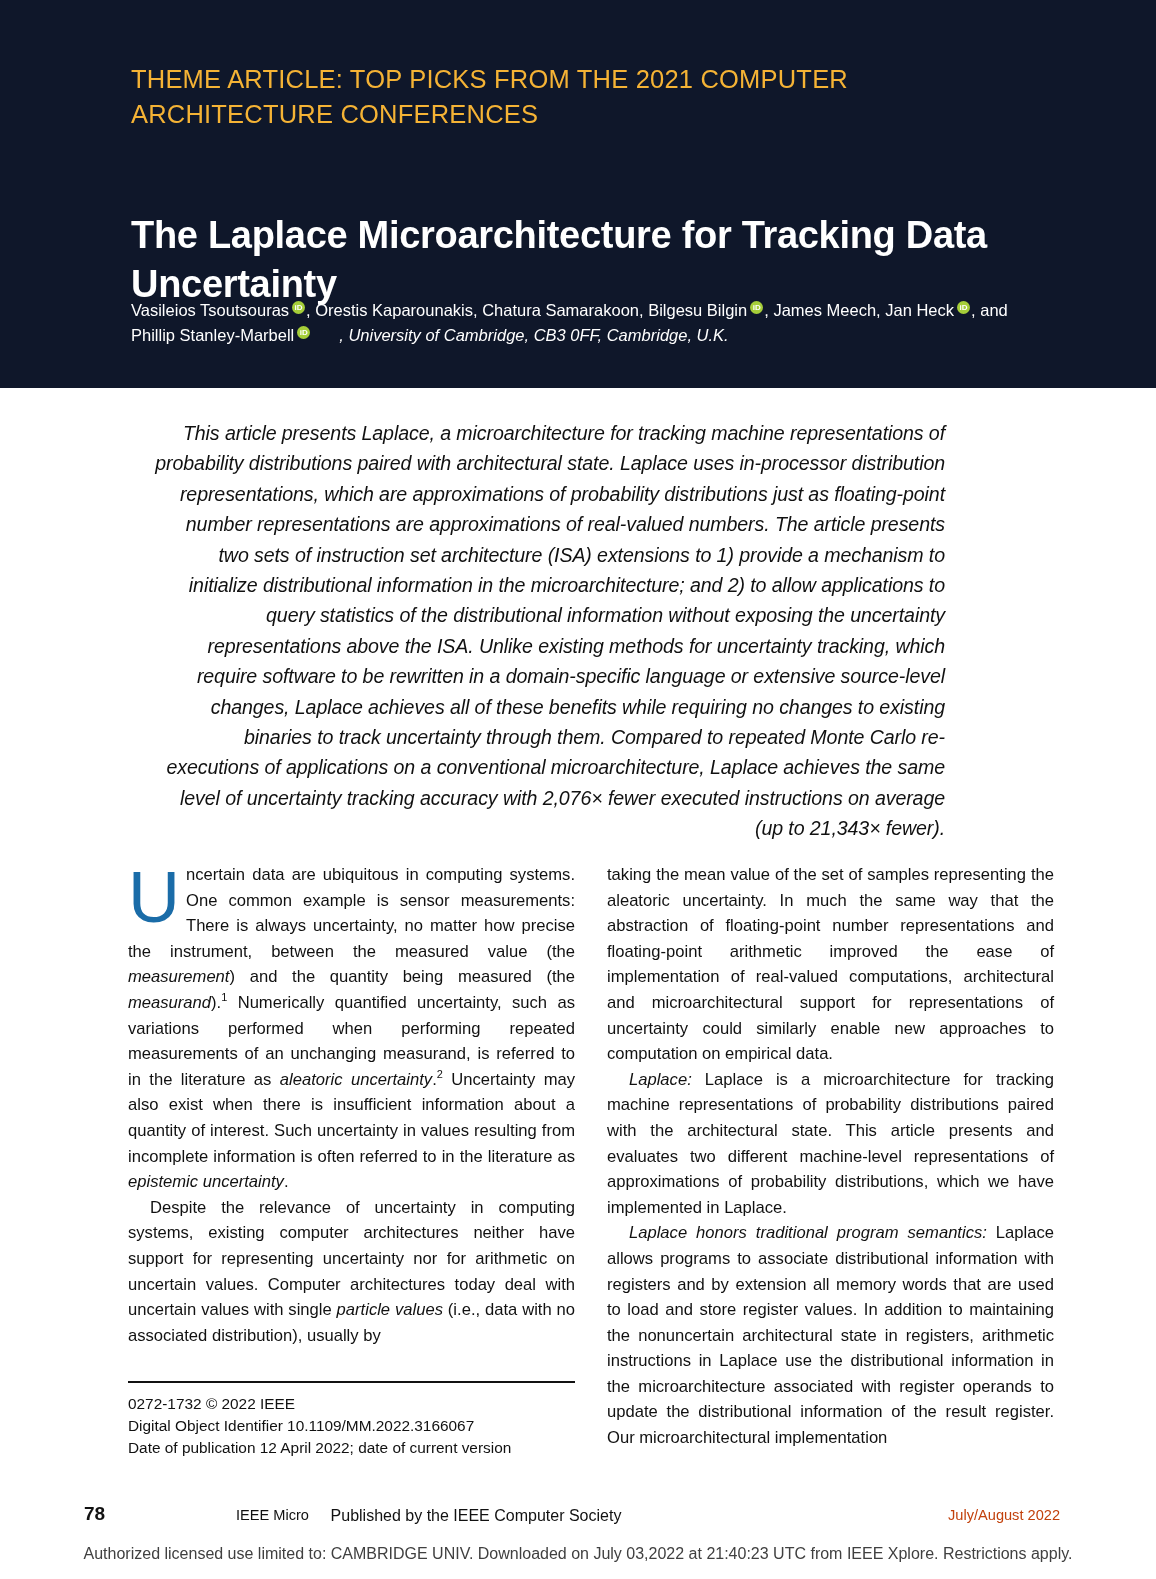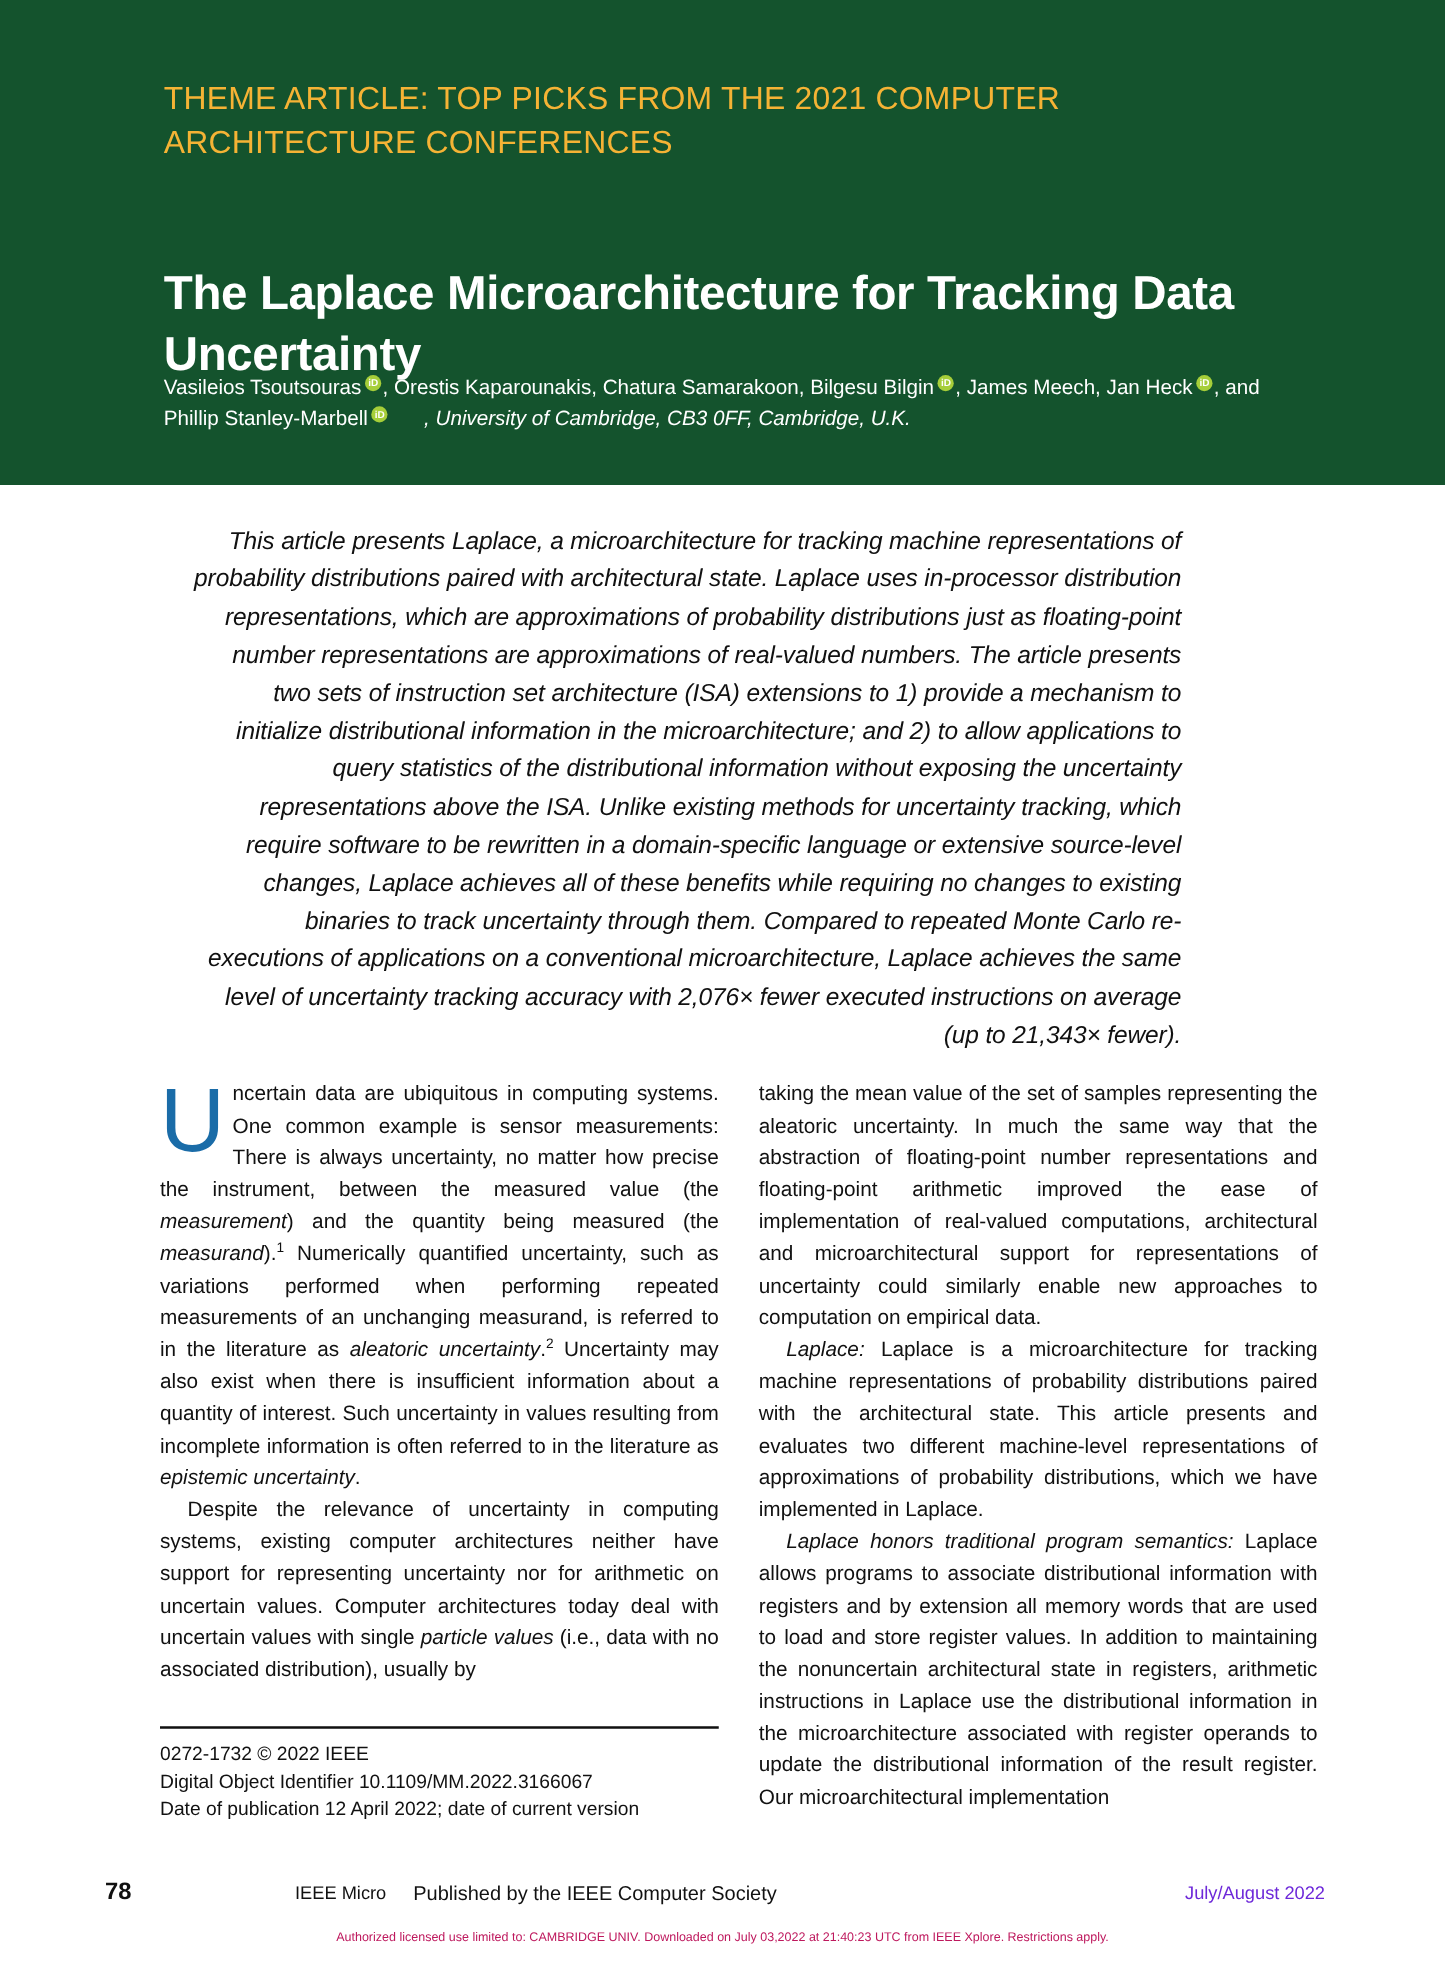--- a/index.html
+++ b/index.html
@@ -15,21 +15,21 @@
     color: #111111;
     overflow: hidden;
   }
 
   
   #banner {
     position: absolute;
     left: 0; top: 0;
     width: 1156px;
     height: 388px;
-    background: #14532d;
+    background: #0f172a;
   }
   #theme-line {
     position: absolute;
     left: 131px;
     top: 62px;
     width: 860px;
     color: #f5b335;
     font-size: 25.5px;
     line-height: 35px;
     letter-spacing: 0.2px;
@@ -193,30 +193,30 @@
     width: 952px;
     text-align: center;
     font-size: 16px;
     color: #111111;
   }
   #footer-date {
     position: absolute;
     right: 96px;
     top: 4px;
     font-size: 14.6px;
-    color: #6d28d9;
+    color: #c2410c;
   }
   #license-line {
     position: absolute;
     left: 0;
     top: 1545px;
     width: 1156px;
     text-align: center;
-    font-size: 10px;
-    color: #be185d;
+    font-size: 16px;
+    color: #404040;
   }
 </style>
 </head>
 <body>
 
 <div id="banner">
   <div id="theme-line">THEME ARTICLE: TOP PICKS FROM THE 2021 COMPUTER ARCHITECTURE CONFERENCES</div>
 
   <h1 id="article-title">The Laplace Microarchitecture for Tracking Data Uncertainty</h1>
 

